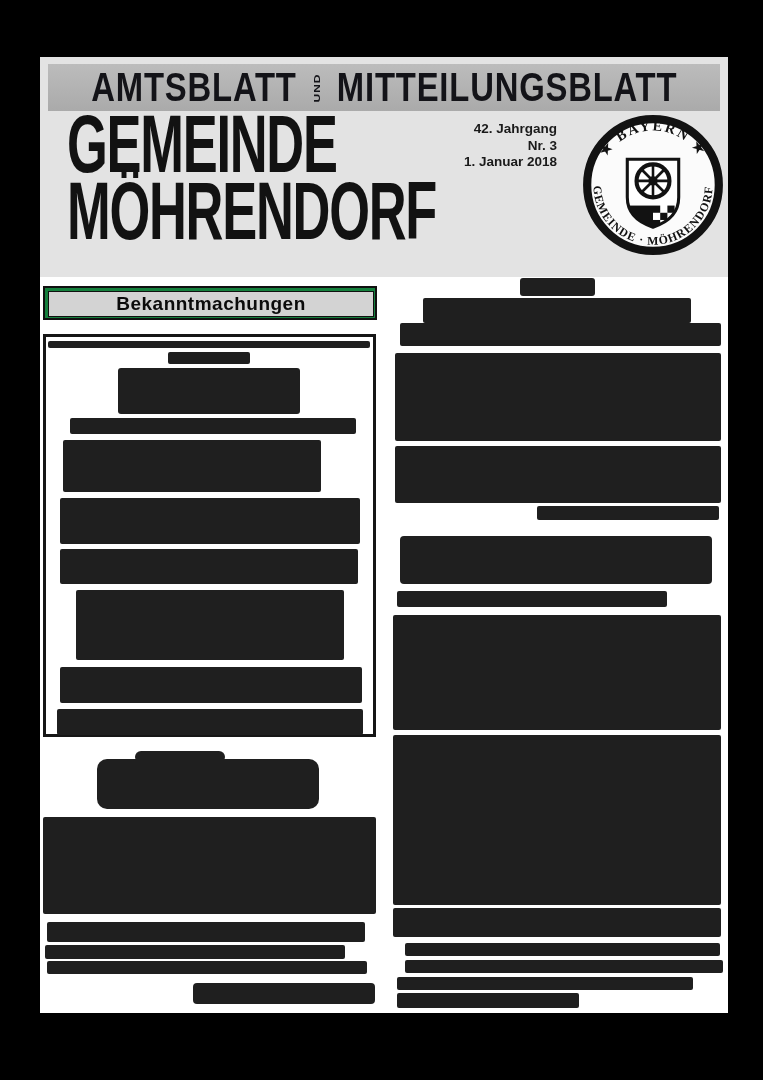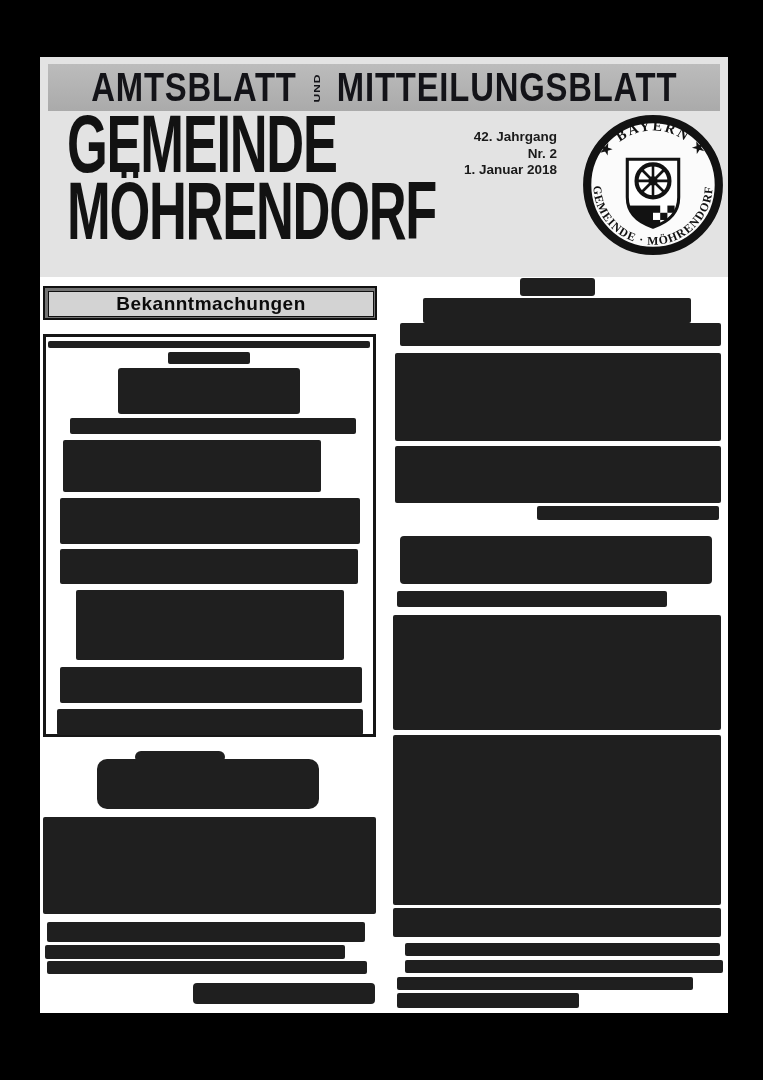--- a/index.html
+++ b/index.html
@@ -13,27 +13,27 @@
           background:linear-gradient(#bcbcbc,#aaaaaa);
           display:flex;align-items:center;justify-content:center;}
   .banner-inner{display:flex;align-items:center;gap:10px;
           transform:scaleX(.82);transform-origin:center;white-space:nowrap;}
   .banner-word{font-weight:700;font-size:40px;letter-spacing:1px;color:#131318;}
   .banner-und{font-weight:700;font-size:12px;letter-spacing:1px;color:#131318;
           transform:rotate(-90deg);}
   .gemeinde-title{position:absolute;left:27px;top:53px;
           font-weight:700;font-size:82px;line-height:67px;letter-spacing:-2px;color:#121212;
           transform:scaleX(.64);transform-origin:left top;white-space:nowrap;}
-  .issue{position:absolute;left:357px;top:72px;width:160px;text-align:right;
+  .issue{position:absolute;left:357px;top:64px;width:160px;text-align:right;
           font-weight:700;font-size:13.5px;line-height:16.5px;color:#1a1a1a;}
   .seal{position:absolute;left:541px;top:56px;width:144px;height:144px;}
 
   
   .section-box{position:absolute;left:3px;top:229px;width:334px;height:34px;
-          border:2px solid #101010;background:#737373;padding:3px;box-sizing:border-box;}
+          border:2px solid #101010;background:#15803d;padding:3px;box-sizing:border-box;}
   .section-box-inner{width:100%;height:100%;border:1px solid #101010;background:#d3d3d3;
           display:flex;align-items:center;justify-content:center;}
   .section-label{font-weight:700;font-size:19px;letter-spacing:.5px;color:#0b0b0b;}
 
   
   .article-box{position:absolute;left:3px;top:277px;width:333px;height:403px;
           border:3px solid #161616;box-sizing:border-box;background:#fff;}
 
   
   .blob{position:absolute;background:#1f1f1f;border-radius:2px;}
@@ -53,21 +53,21 @@
       </div>
     </div>
 
     <div class="gemeinde-title">
       <div>GEMEINDE</div>
       <div>MÖHRENDORF</div>
     </div>
 
     <div class="issue">
       <div>42. Jahrgang</div>
-      <div>Nr. 2</div>
+      <div>Nr. 3</div>
       <div>1. Januar 2018</div>
     </div>
 
     <svg class="seal" viewBox="0 0 140 140">
       <defs>
         <path id="arcTop" d="M 17 70 A 53 53 0 0 1 123 70" fill="none"></path>
         <path id="arcBottom" d="M 12 70 A 58 58 0 0 0 128 70" fill="none"></path>
         <clipPath id="shieldClip">
           <path d="M 45 45 H 95 V 82 Q 95 103 70 111 Q 45 103 45 82 Z"></path>
         </clipPath>

